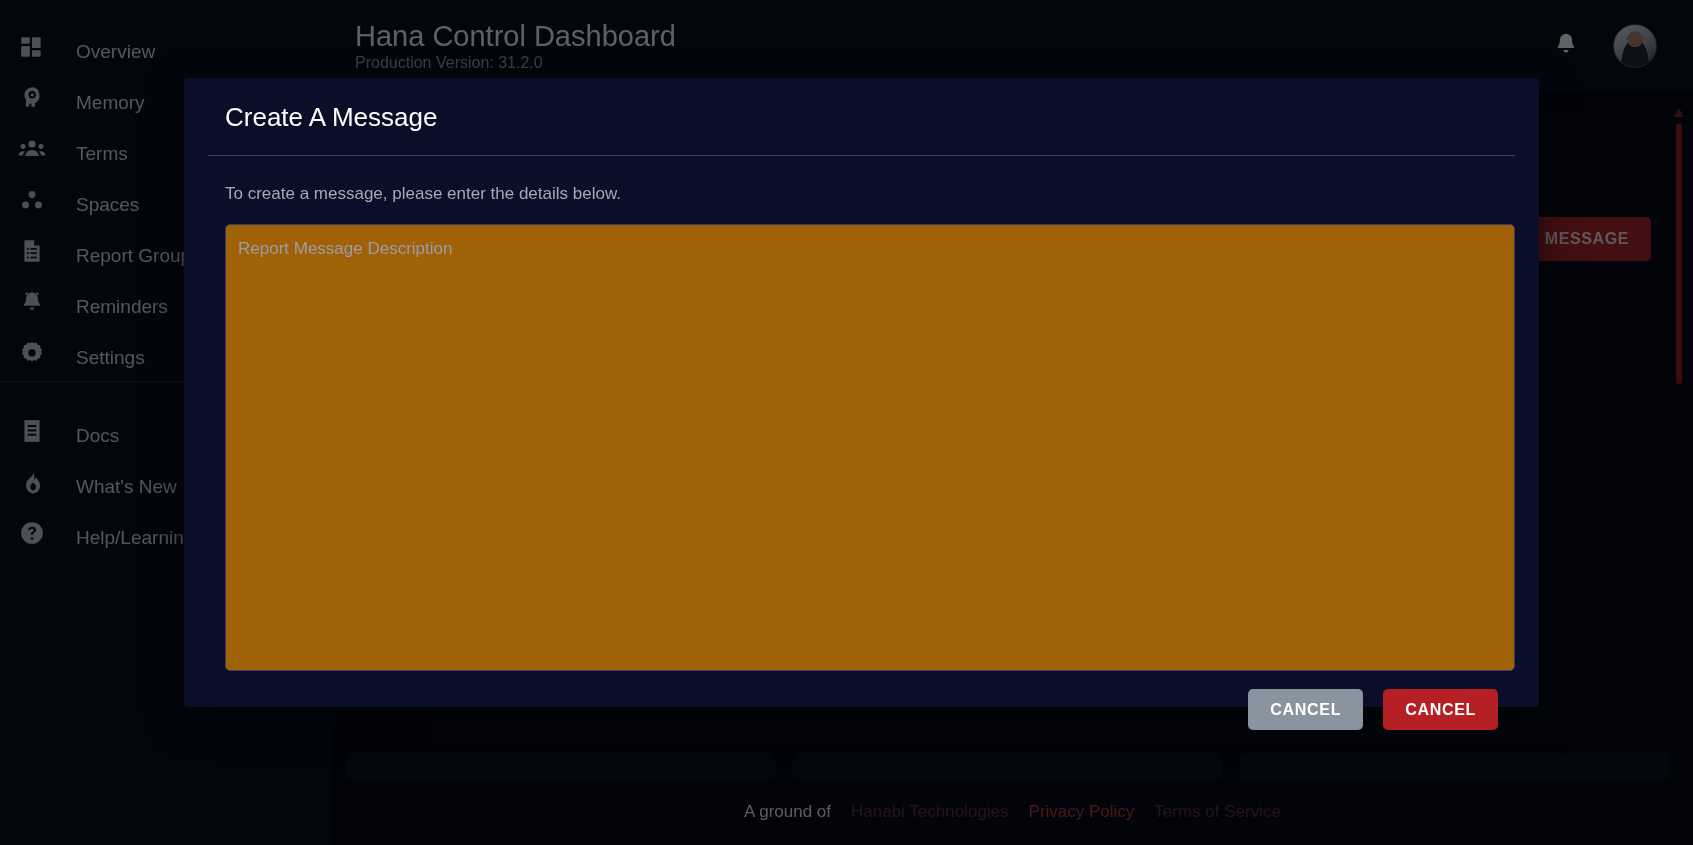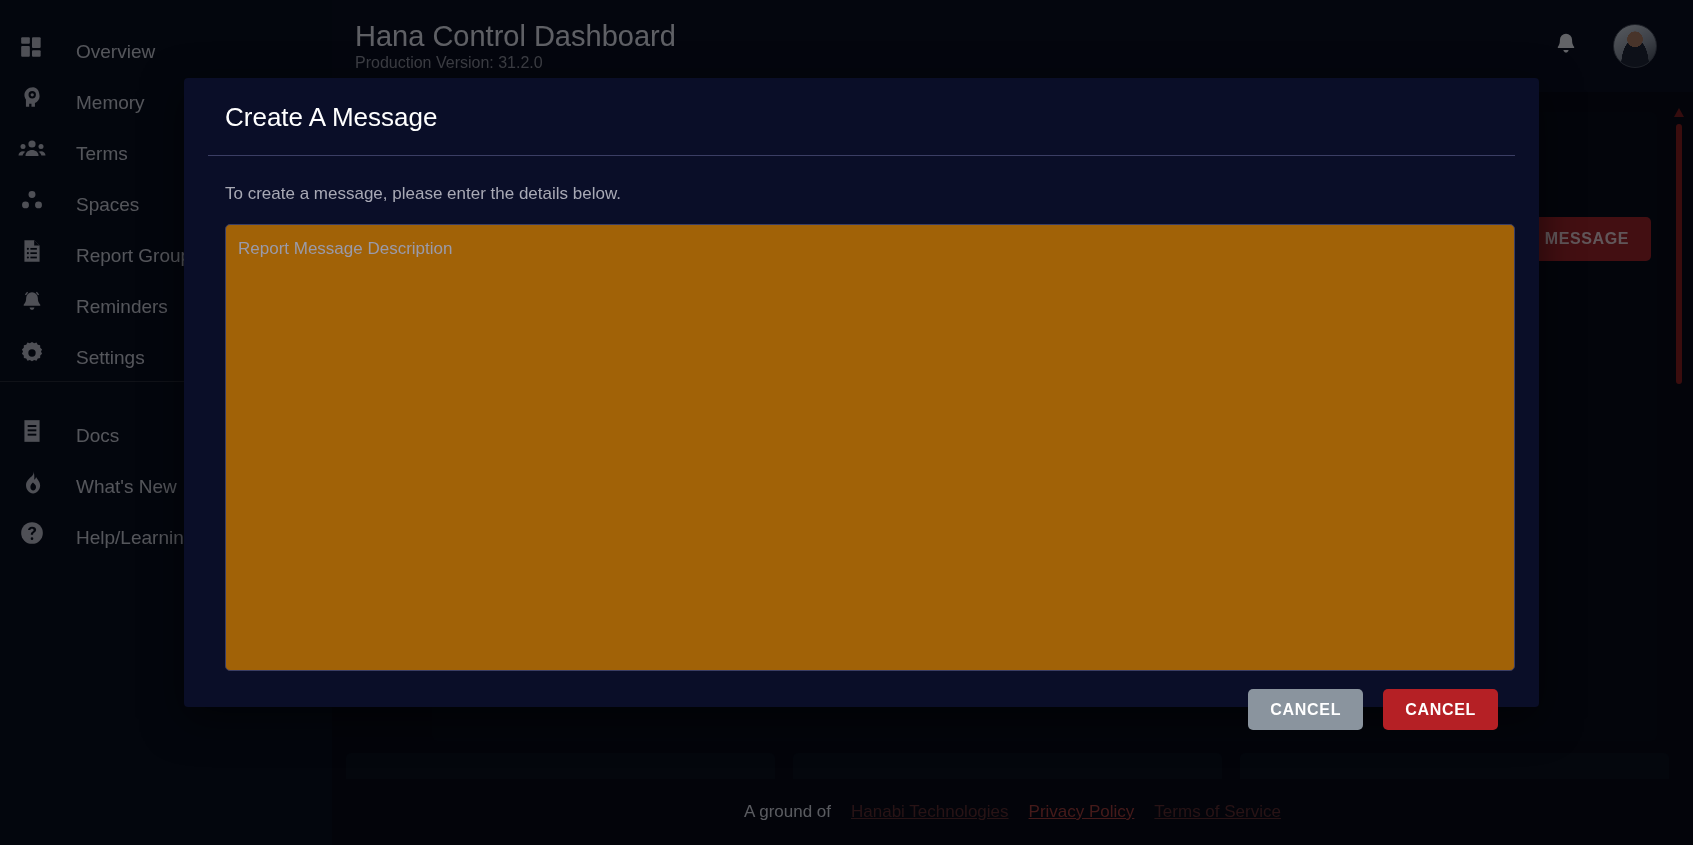--- a/index.html
+++ b/index.html
@@ -234,21 +234,20 @@
     align-items: center;
     justify-content: center;
     gap: 20px;
     background: #05060d;
     z-index: 3;
     font-size: 17px;
   }
   .footer-prefix { color: #d3d4d9; }
   .footer-link {
     color: #a33a32;
-    text-decoration: underline;
     cursor: pointer;
   }
   .footer-link.dim { color: #5d2a28; }
 
   
   .overlay {
     position: absolute;
     inset: 0;
     background: rgba(2,3,8,0.58);
     z-index: 10;

